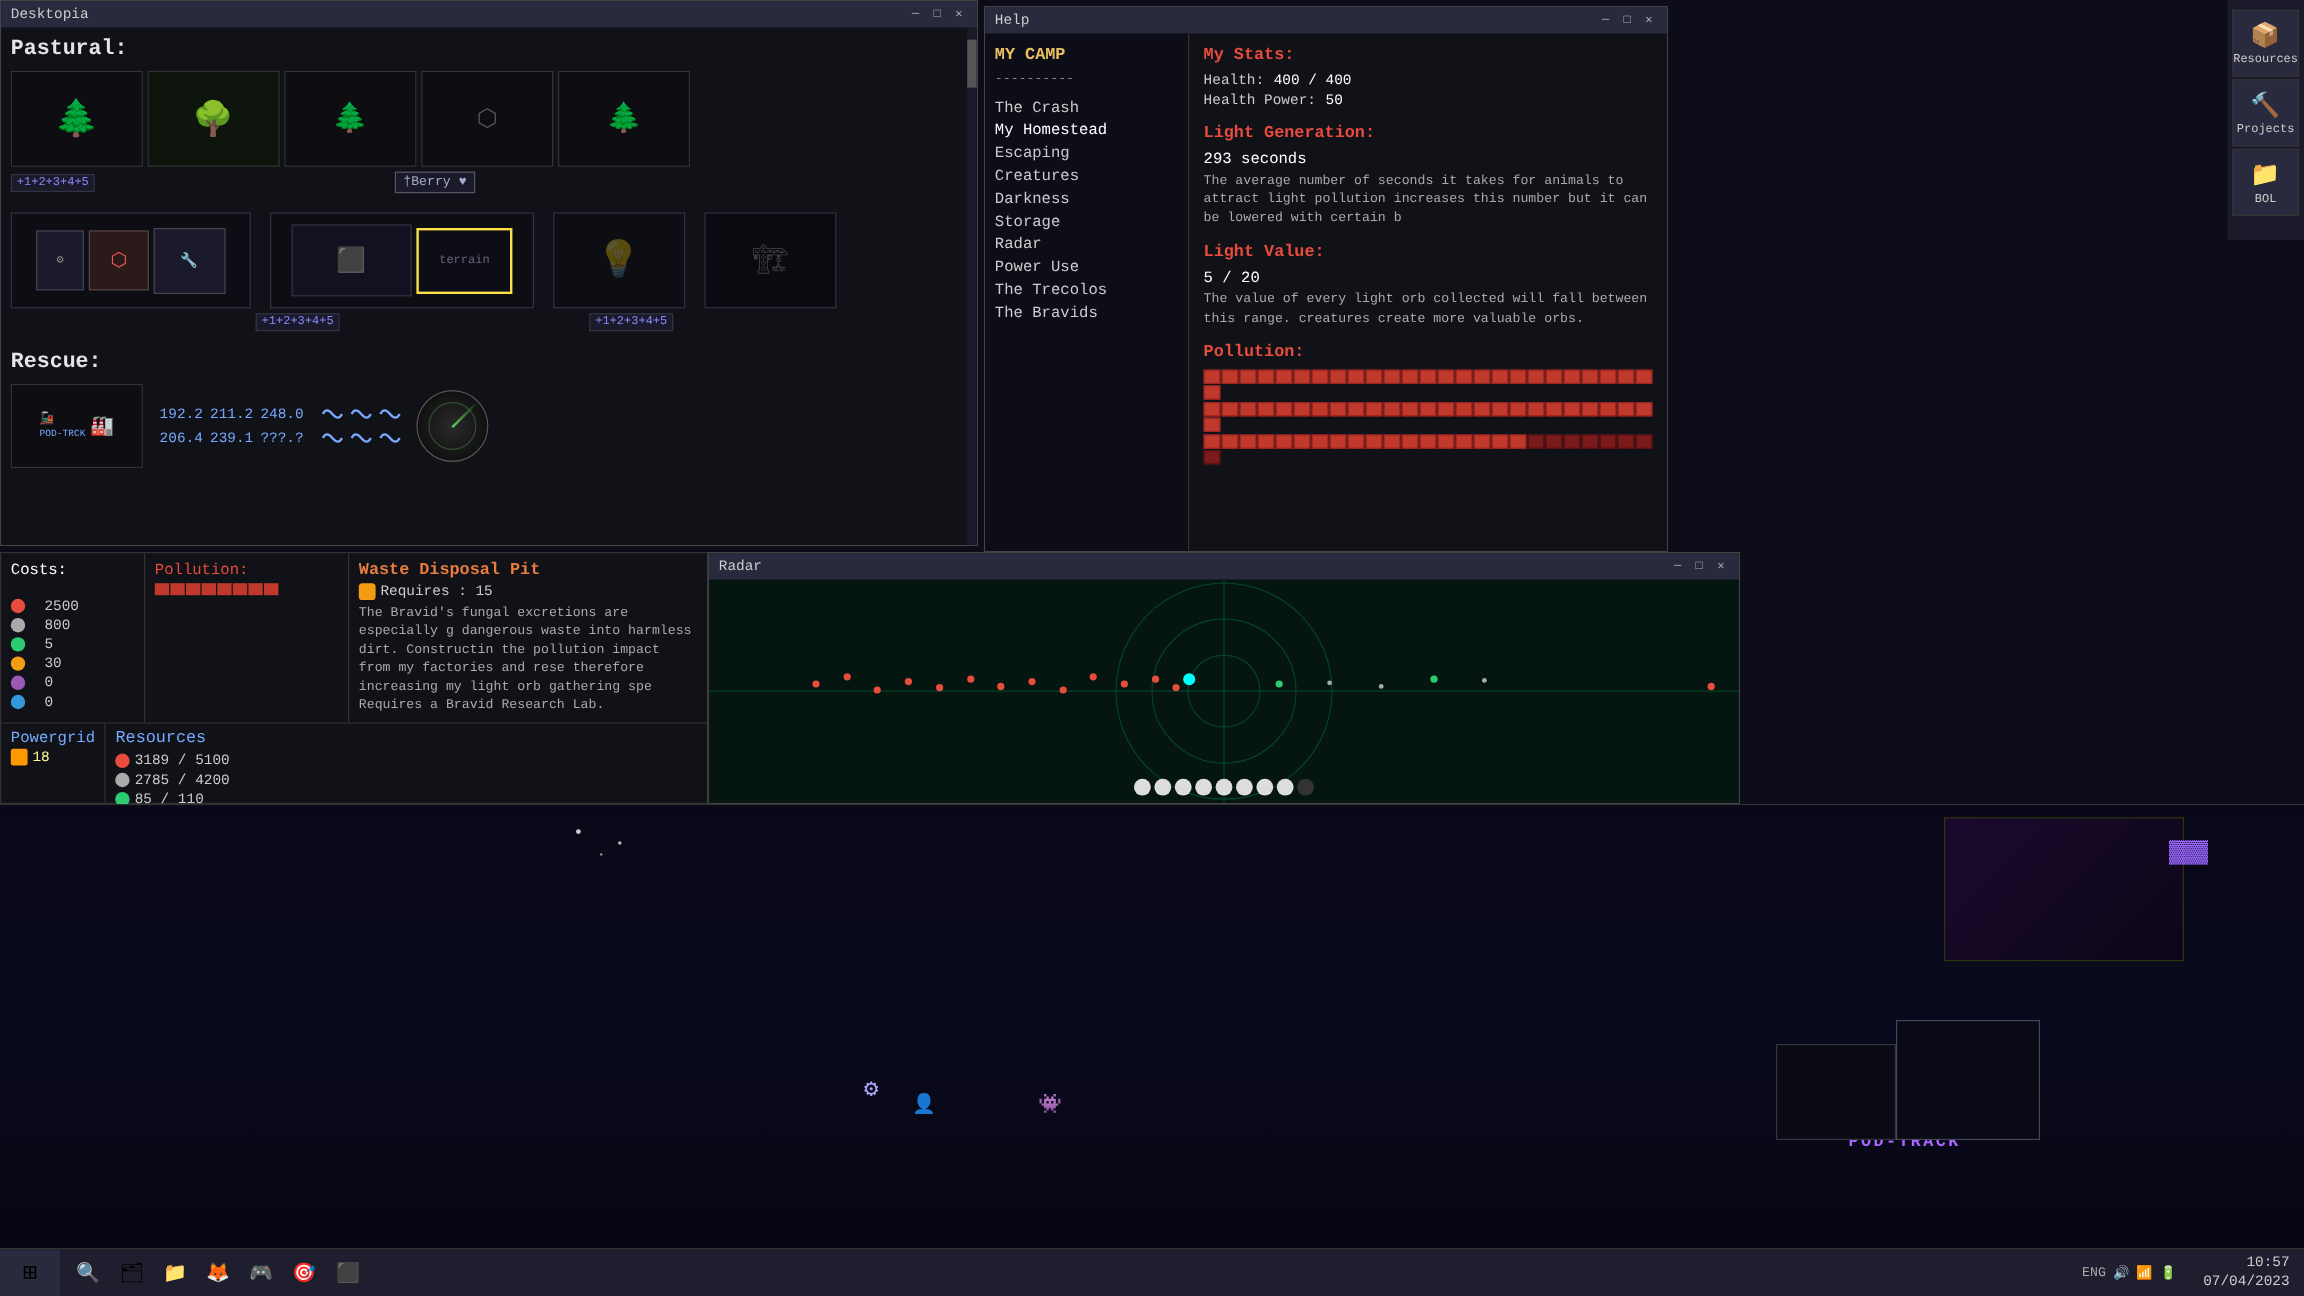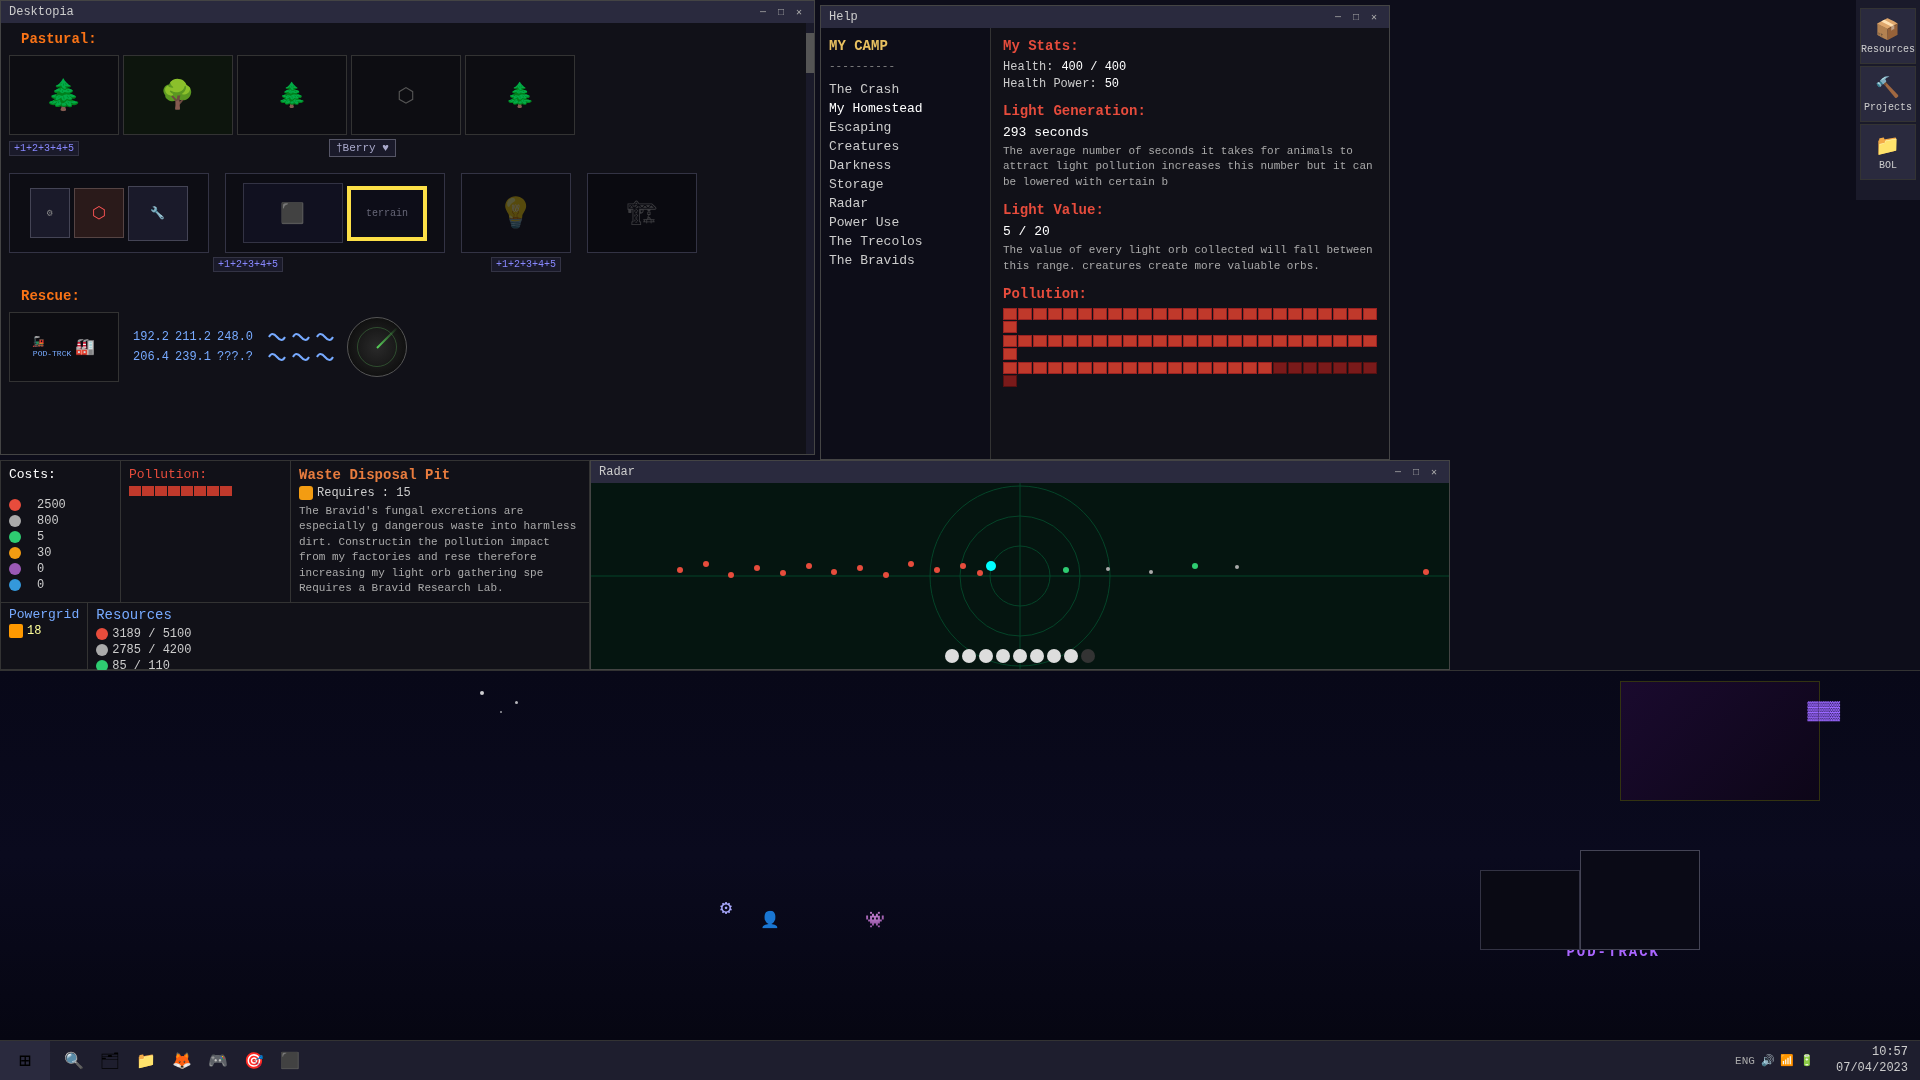--- a/index.html
+++ b/index.html
@@ -153,25 +153,24 @@
     }
     .game-content {
       flex: 1;
       background: #111118;
       overflow: hidden;
       position: relative;
       padding: 8px;
     }
 
     .section-title {
-      color: #f97316;
-      font-size: 14px;
+      color: #e5e5e5;
+      font-size: 18px;
       font-weight: bold;
       margin-bottom: 8px;
-      margin-left: 12px;
     }
 
     
     .pastural-section {
       margin-bottom: 16px;
     }
     .tile-row {
       display: flex;
       gap: 4px;
       align-items: flex-end;
@@ -599,21 +598,21 @@
             <div style="display:flex; align-items:center; justify-content:center; height:100%; gap:4px;">
               <div style="width:40px; height:50px; background:#1a1a2a; border:1px solid #445; display:flex; align-items:center; justify-content:center; color:#888; font-size:10px;">⚙</div>
               <div style="width:50px; height:50px; background:#2a1a1a; border:1px solid #544; display:flex; align-items:center; justify-content:center; color:#f55; font-size:16px;">⬡</div>
               <div style="width:60px; height:55px; background:#1a1a2a; border:1px solid #445; display:flex; align-items:center; justify-content:center; color:#88f; font-size:12px;">🔧</div>
             </div>
           </div>
           <div style="width:8px;"></div>
           <div class="tile" style="width:220px; background:#0d0d14; border:1px solid #334;">
             <div style="display:flex; align-items:center; justify-content:center; height:100%; gap:4px;">
               <div style="width:100px; height:60px; background:#111120; border:1px solid #334; display:flex; align-items:center; justify-content:center; color:#456; font-size:20px;">⬛</div>
-              <div style="width:80px; height:55px; background:#0d0d18; border:4px solid #fde047; display:flex; align-items:center; justify-content:center; color:#667; font-size:10px; text-align:center;">terrain</div>
+              <div style="width:80px; height:55px; background:#0d0d18; border:2px solid #fde047; display:flex; align-items:center; justify-content:center; color:#667; font-size:10px; text-align:center;">terrain</div>
             </div>
           </div>
           <div style="width:8px;"></div>
           <div class="tile" style="width:110px; background:#0d0d14; border:1px solid #334;">
             <div style="display:flex; align-items:center; justify-content:center; height:100%; position:relative;">
               <div style="color:#888; font-size:30px; opacity:0.3;">💡</div>
             </div>
           </div>
           <div style="width:8px;"></div>
           <div class="tile" style="width:110px; background:#0a0a10; border:1px solid #334;">
@@ -975,21 +974,21 @@
 
       <div style="position:absolute; inset:0; background:linear-gradient(180deg, #080818 0%, #0a0a1e 50%, #060612 100%);"></div>
 
       <div style="position:absolute; top:20px; left:480px; width:4px; height:4px; background:#fff; border-radius:50%; opacity:0.8;"></div>
       <div style="position:absolute; top:40px; left:500px; width:2px; height:2px; background:#fff; border-radius:50%; opacity:0.6;"></div>
       <div style="position:absolute; top:30px; left:515px; width:3px; height:3px; background:#fff; border-radius:50%; opacity:0.7;"></div>
 
       <div style="position:absolute; bottom:120px; left:720px; font-size:20px; color:#aaf;">⚙</div>
       <div style="position:absolute; bottom:110px; left:760px; font-size:16px; color:#88f;">👤</div>
 
-      <div style="position:absolute; bottom:80px; right:260px; color:#aa66ff; font-size:14px; font-family:'Courier New',monospace; font-weight:bold; letter-spacing:2px;">POD-TRACK</div>
+      <div style="position:absolute; bottom:80px; right:286px; color:#aa66ff; font-size:14px; font-family:'Courier New',monospace; font-weight:bold; letter-spacing:2px;">POD-TRACK</div>
 
       <div style="position:absolute; bottom:90px; right:340px; width:100px; height:80px; border:1px solid #334; background:#0a0a14;"></div>
       <div style="position:absolute; bottom:90px; right:220px; width:120px; height:100px; border:1px solid #445; background:#0a0a16;"></div>
 
       <div style="position:absolute; bottom:110px; left:865px; font-size:16px; color:#888;">👾</div>
 
       <div style="position:absolute; top:10px; right:100px; width:200px; height:120px; background:linear-gradient(135deg, #1a0a2e, #0d0618); border:1px solid #331;"></div>
       <div style="position:absolute; top:30px; right:80px; color:#9966ff; font-size:18px;">▓▓▓</div>
     </div>
   </div>

